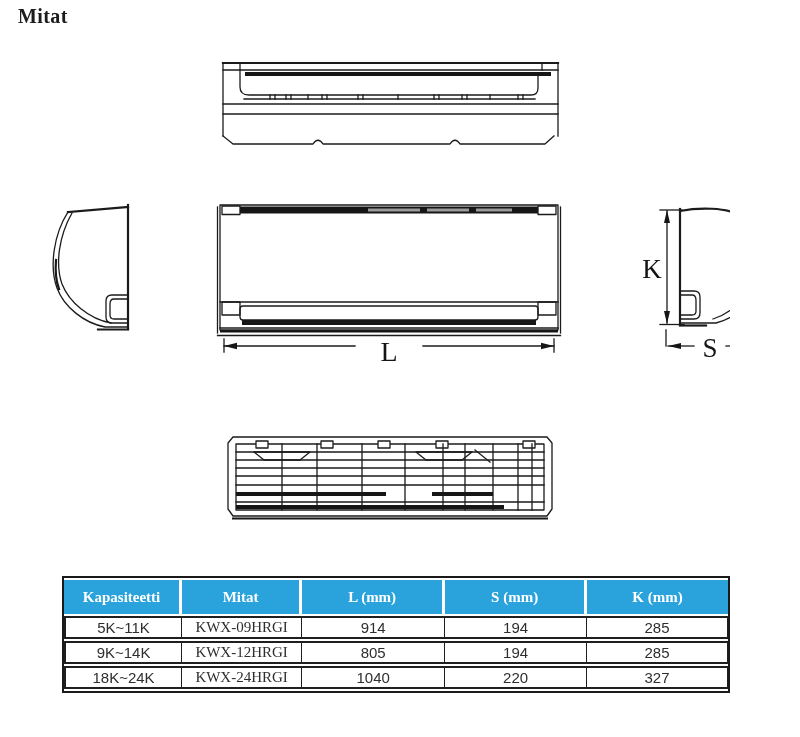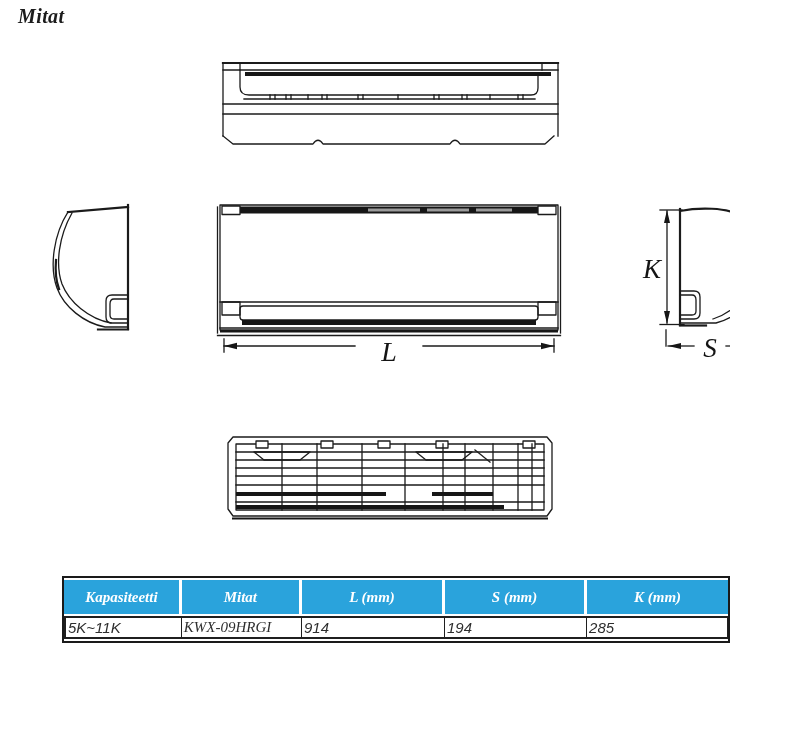--- a/index.html
+++ b/index.html
@@ -1,18 +1,18 @@
 <!DOCTYPE html>
 <html><head>
 <meta charset="utf-8">
 <style>
   html,body { margin:0; padding:0; background:#ffffff; }
   .stage {
     position:relative; width:730px; height:737px; background:#ffffff;
-    font-family:"Liberation Serif", serif; overflow:hidden;font-style:italic;
+    font-family:"Liberation Serif", serif; overflow:hidden;
   }
   .page-title {
     position:absolute; left:18px; top:5px;
     font-size:20px; font-weight:bold; color:#1c1c1c; letter-spacing:.4px;
   }
   svg.view { position:absolute; }
   svg.view line, svg.view path, svg.view rect, svg.view polyline {
     stroke:#1b1b1b; fill:none; stroke-width:1.3; stroke-linejoin:round; stroke-linecap:square;
   }
   svg.view .fill  { fill:#161616; stroke:none; }
@@ -33,21 +33,21 @@
     border-collapse:separate; border-spacing:0 2px;
     table-layout:fixed; border:2px solid #1a1a1a; background:#ffffff;
   }
   table.dims th {
     background:#2AA3DC; color:#ffffff; font-weight:bold; font-size:15px;
     height:34px; text-align:center; border-right:3px solid #ffffff;
     font-family:"Liberation Serif", serif; padding:0 6px;
   }
   table.dims th:last-child { border-right:none; }
   table.dims td {
-    height:19px; vertical-align:middle;
+    height:19px; text-align:center; vertical-align:middle;
     border-top:2px solid #1f1f1f; border-bottom:2px solid #1f1f1f;
     border-right:1.5px solid #1f1f1f; padding:0 2px;
     font-size:15px; color:#2e2e2e;
   }
   table.dims td:first-child { border-left:2px solid #1f1f1f; }
   td.cap, td.num { font-family:"Liberation Sans", sans-serif; }
   td.model { font-family:"Liberation Serif", serif; font-size:16px; color:#222; }
 </style>
 </head>
 <body>
@@ -175,16 +175,30 @@
       </tr>
     </thead>
     <tbody>
       <tr>
         <td class="cap">5K~11K</td>
         <td class="model">KWX-09HRGI</td>
         <td class="num">914</td>
         <td class="num">194</td>
         <td class="num">285</td>
       </tr>
+      <tr>
+        <td class="cap">9K~14K</td>
+        <td class="model">KWX-12HRGI</td>
+        <td class="num">805</td>
+        <td class="num">194</td>
+        <td class="num">285</td>
+      </tr>
+      <tr>
+        <td class="cap">18K~24K</td>
+        <td class="model">KWX-24HRGI</td>
+        <td class="num">1040</td>
+        <td class="num">220</td>
+        <td class="num">327</td>
+      </tr>
     </tbody>
   </table>
 
 </div>
 
 </body></html>

